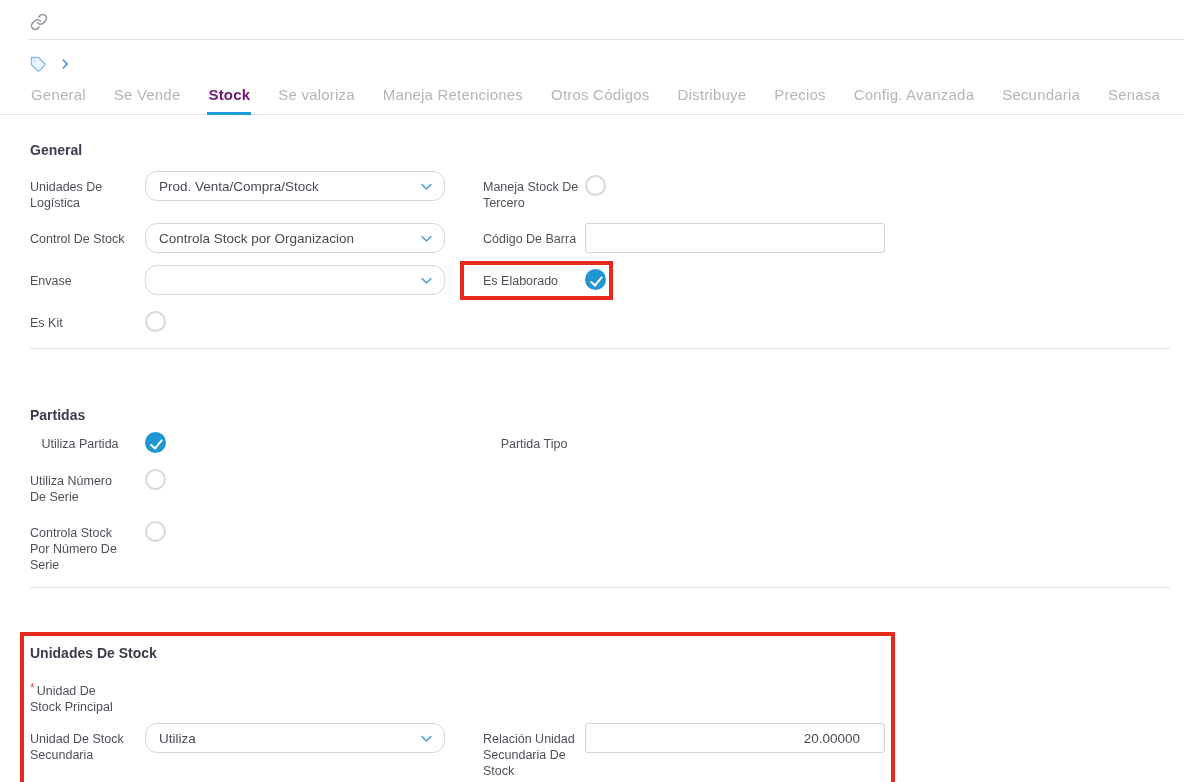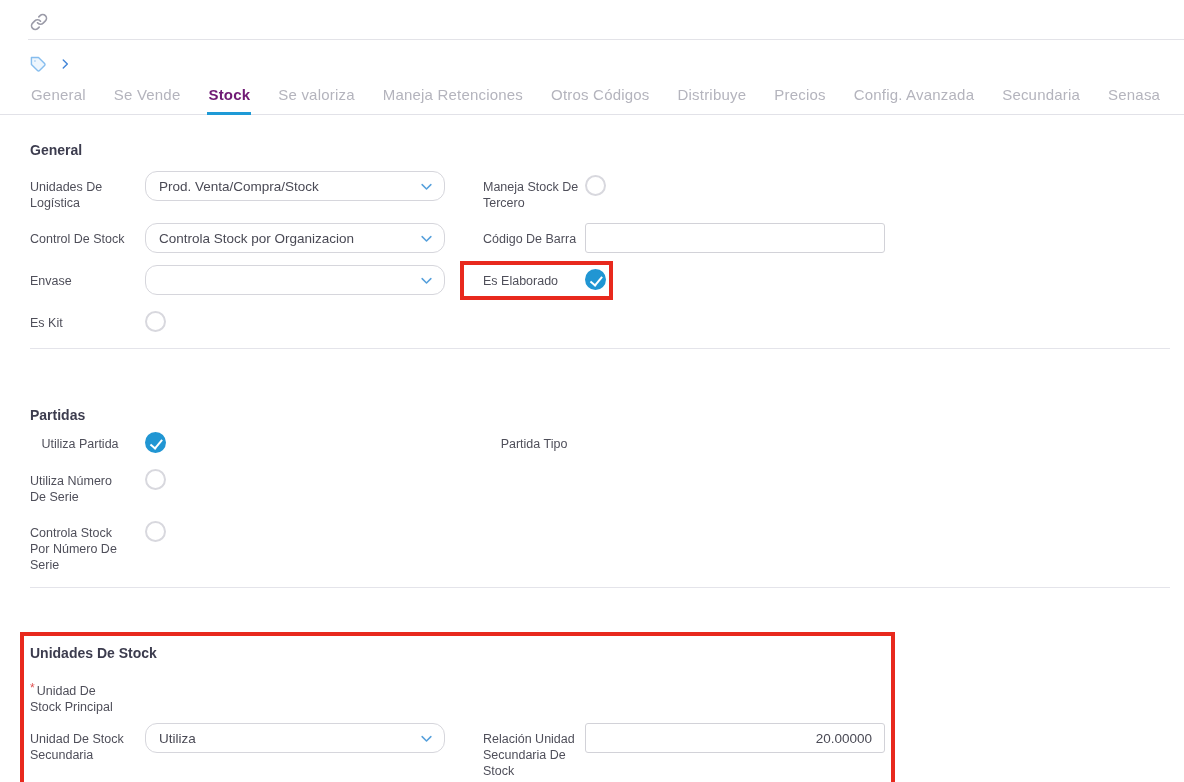--- a/index.html
+++ b/index.html
@@ -27,21 +27,21 @@
   .frow { display:flex; align-items:flex-start; margin-top:12px; }
   .lbl { width:100px; margin-right:15px; font-size:12.5px; line-height:1.28; color:#4f4f5a; padding-top:8px; }
   .pair2 { display:flex; align-items:flex-start; margin-left:38px; }
   .pair2 .lbl { width:102px; margin-right:0; }
   .pair2.rel { position:relative; }
   
   .dd { width:300px; height:30px; border:1px solid #d6d6dc; border-radius:12px; background:#fff;
         display:flex; align-items:center; justify-content:space-between;
         padding:0 10px 0 13px; font-size:13.5px; color:#4a4a55; cursor:pointer; flex:none; }
   .dd .chev { flex:none; margin-left:6px; }
-  .ti { width:300px; height:30px; border:1px solid #d2d2d8; border-radius:3px; padding:0 12px;
+  .ti { width:300px; height:30px; border:1px solid #d2d2d8; border-radius:3px; padding:0 24px;
         font-size:13.5px; color:#4a4a55; font-family:inherit; flex:none; background:#fff; }
   .ti.num { text-align:right; }
   .checkbox { width:21px; height:21px; border-radius:50%; border:2px solid #d8d8de; background:#fff;
               margin-top:4px; position:relative; cursor:pointer; flex:none; }
   .checkbox.on { background:#2196d3; border-color:#2196d3; }
   .checkbox.on::after { content:""; position:absolute; left:6px; top:2.5px; width:5px; height:9.5px;
                         border:solid #fff; border-width:0 2.6px 2.6px 0; transform:rotate(40deg); }
   .req { color:#e05252; font-size:12px; margin-right:2px; position:relative; top:-3px; }
   .hdiv { border:none; border-top:1px solid #e4e4ea; margin:0; }
   .div-g { margin-top:16px; }

